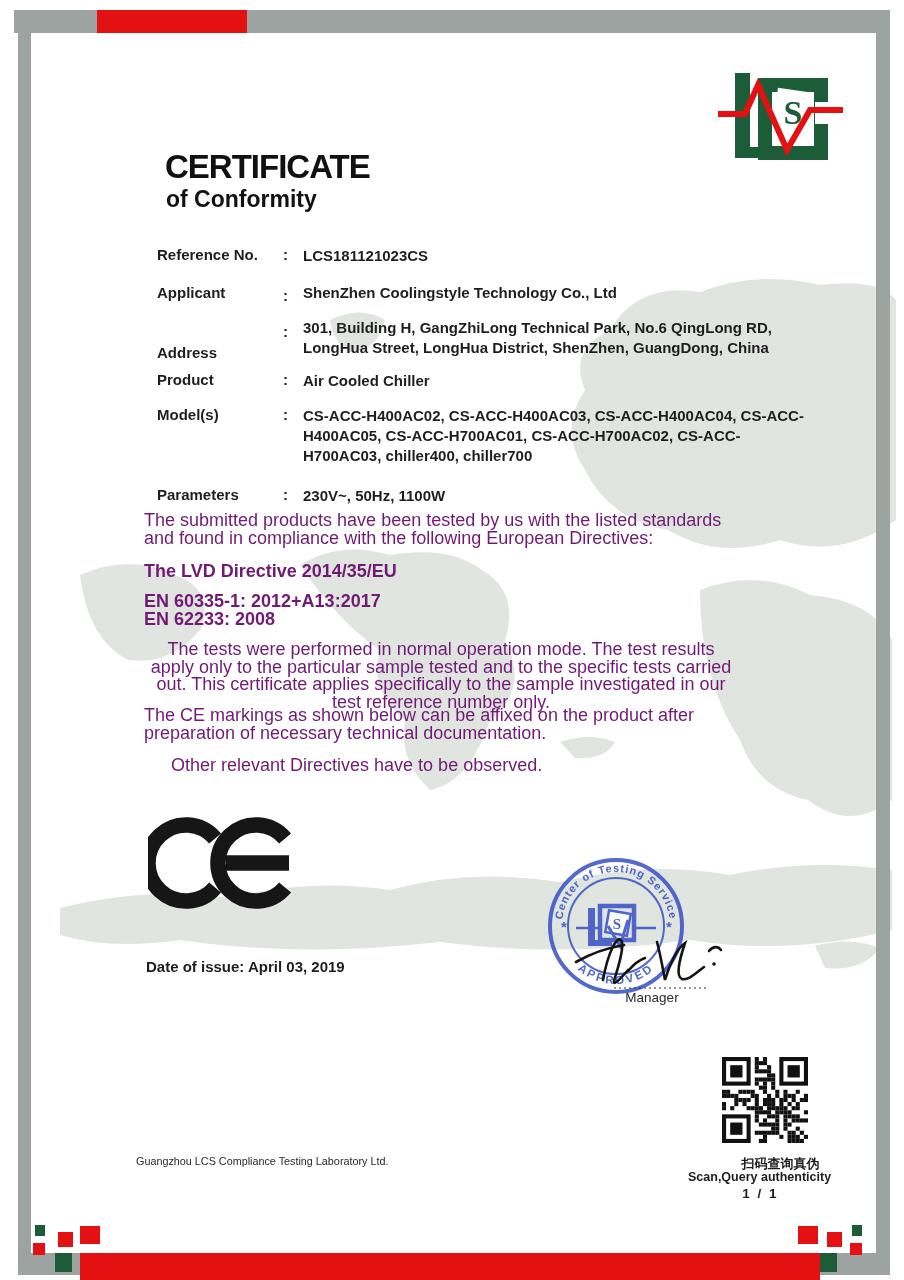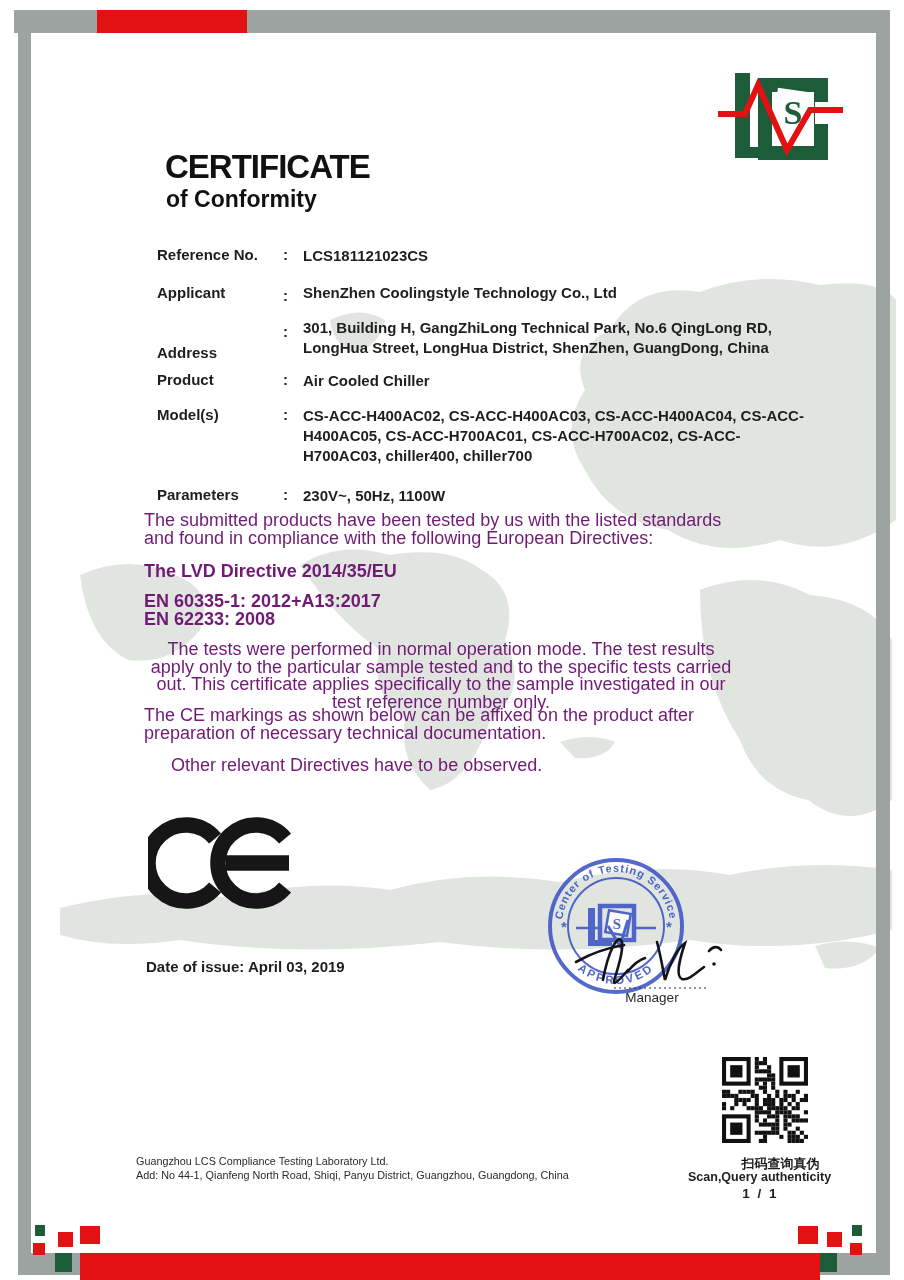--- a/index.html
+++ b/index.html
@@ -320,14 +320,13 @@
       <rect fill="#fff" x="4" y="60" width="20" height="20"></rect>
       <rect x="8" y="64" width="12" height="12"></rect>
     </g>
   </svg>
 <div class="abs qr-cap-cn content">扫码查询真伪</div>
 <div class="abs qr-cap-en content">Scan,Query authenticity</div>
 <div class="abs page-num content">1 / 1</div>
 
 <div class="abs footer-text content">
   <div>Guangzhou LCS Compliance Testing Laboratory Ltd.</div>
-  <div>Add: No 44-1, Qianfeng North Road, Shiqi, Panyu District, Guangzhou, Guangdong, China</div>
 </div>
 
 </body></html>

